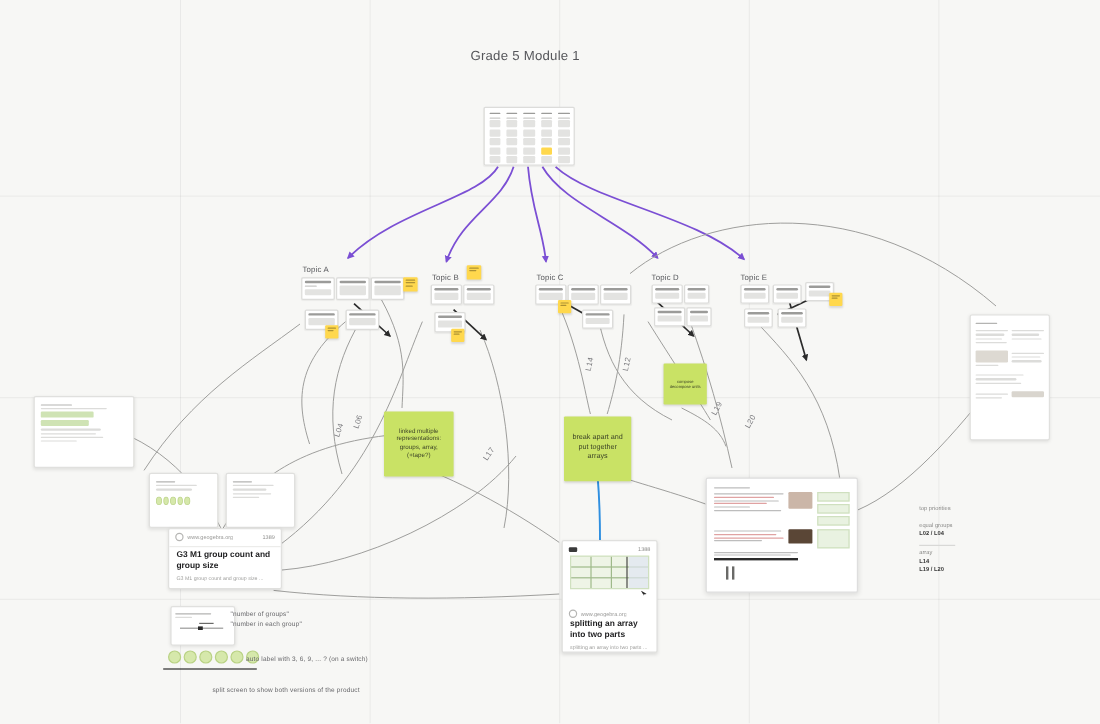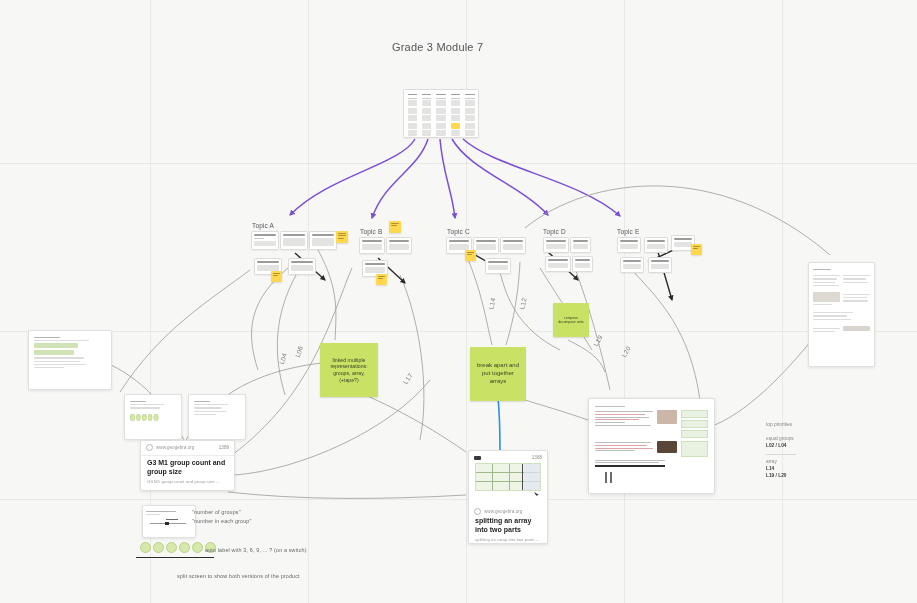--- a/index.html
+++ b/index.html
@@ -141,21 +141,21 @@
       <path d="M658,252 L672,300" marker-end="url(#arrowD)"></path>
       <path d="M648,262 L686,244"></path>
       <path d="M612,455 L640,455"></path>
     </g>
 
     <g fill="none" stroke="#2f8fe0" stroke-width="1.6">
       <path d="M498,397 C500,420 500,435 500,450"></path>
     </g>
   </svg>
 
-  <div class="abs board-title">Grade 3 Module 7</div>
+  <div class="abs board-title">Grade 5 Module 1</div>
 
   <div class="abs minicard" style="left:403px;top:89px;width:74px;height:47px;background:#fff;padding:0;">
     <div style="display:flex;gap:1px;padding:1.5px;">
       <div style="flex:1;">
         <div class="hd"></div>
           <div class="ln"></div>
         <div class="blk" style="height:6px;"></div>
         <div class="blk" style="height:6px;"></div>
         <div class="blk" style="height:6px;"></div>
         <div class="blk" style="height:6px;"></div>

